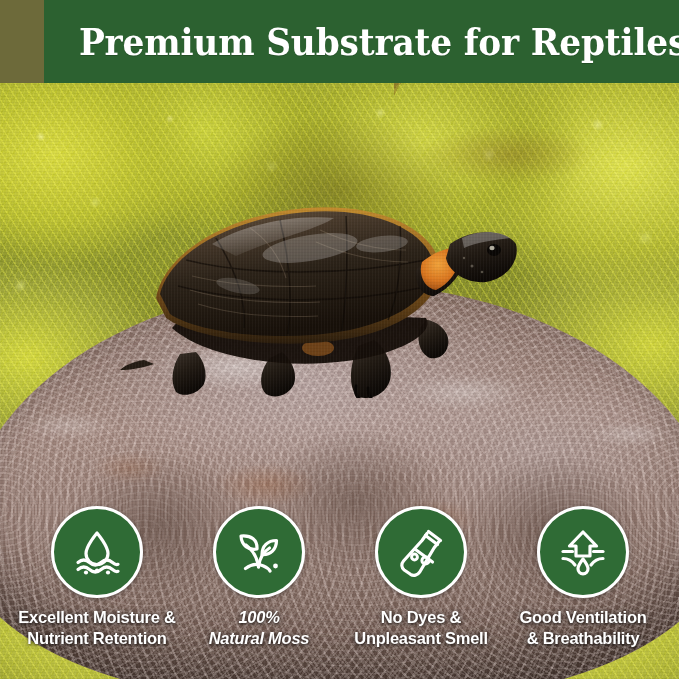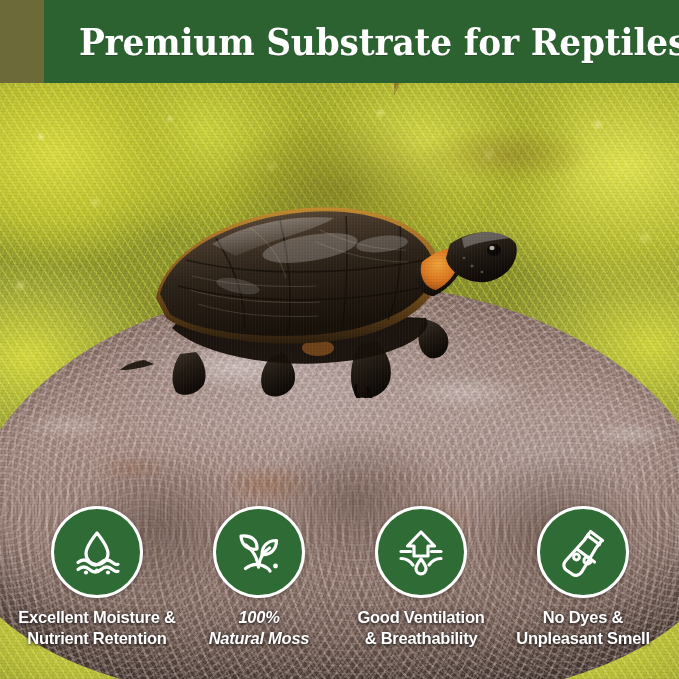--- a/index.html
+++ b/index.html
@@ -354,47 +354,47 @@
         </svg>
       </div>
       <div class="flabel">100%
 Natural Moss</div>
     </div>
 
     <div class="feature">
       <div class="circle">
         <svg width="54" height="54" viewBox="0 0 54 54" aria-hidden="true">
           <g fill="none" stroke="#ffffff" stroke-width="3.2" stroke-linecap="round" stroke-linejoin="round">
+            <path d="M34.5 6.5 L46.5 15.5"></path>
+            <path d="M31.5 10.5 L43.5 19.5"></path>
+            <path d="M33 8.5 L28 15.5 L9.5 36 C7 38.8 7.3 42.8 10.2 45 L16.5 49.3 C19.6 51.3 23.7 50.2 25.6 47.2 L40 23 L45 16.5"></path>
+            <path d="M21.5 24.5 L38.5 37"></path>
+          </g>
+          <g fill="none" stroke="#ffffff" stroke-width="3">
+            <circle cx="20.5" cy="32" r="2.9"></circle>
+            <circle cx="31.5" cy="35.5" r="3.6"></circle>
+          </g>
+        </svg>
+      </div>
+      <div class="flabel">No Dyes &amp;
+Unpleasant Smell</div>
+    </div>
+
+    <div class="feature">
+      <div class="circle">
+        <svg width="54" height="54" viewBox="0 0 54 54" aria-hidden="true">
+          <g fill="none" stroke="#ffffff" stroke-width="3.2" stroke-linecap="round" stroke-linejoin="round">
             <path d="M27 7 L40.5 21 L34 21 L34 31 L20 31 L20 21 L13.5 21 Z"></path>
             <path d="M7 26.5 L16.5 26.5"></path>
             <path d="M7 33.5 C12 33.5 16.5 36.5 19 40"></path>
             <path d="M47 26.5 L37.5 26.5"></path>
             <path d="M47 33.5 C42 33.5 37.5 36.5 35 40"></path>
             <path d="M27 34 C27 34 22 40.5 22 43.8 C22 46.6 24.2 48.8 27 48.8 C29.8 48.8 32 46.6 32 43.8 C32 40.5 27 34 27 34 Z"></path>
           </g>
         </svg>
       </div>
       <div class="flabel">Good Ventilation
 &amp; Breathability</div>
     </div>
 
-    <div class="feature">
-      <div class="circle">
-        <svg width="54" height="54" viewBox="0 0 54 54" aria-hidden="true">
-          <g fill="none" stroke="#ffffff" stroke-width="3.2" stroke-linecap="round" stroke-linejoin="round">
-            <path d="M34.5 6.5 L46.5 15.5"></path>
-            <path d="M31.5 10.5 L43.5 19.5"></path>
-            <path d="M33 8.5 L28 15.5 L9.5 36 C7 38.8 7.3 42.8 10.2 45 L16.5 49.3 C19.6 51.3 23.7 50.2 25.6 47.2 L40 23 L45 16.5"></path>
-            <path d="M21.5 24.5 L38.5 37"></path>
-          </g>
-          <g fill="none" stroke="#ffffff" stroke-width="3">
-            <circle cx="20.5" cy="32" r="2.9"></circle>
-            <circle cx="31.5" cy="35.5" r="3.6"></circle>
-          </g>
-        </svg>
-      </div>
-      <div class="flabel">No Dyes &amp;
-Unpleasant Smell</div>
-    </div>
-
   </div>
 
 </div>
 
 </body></html>

